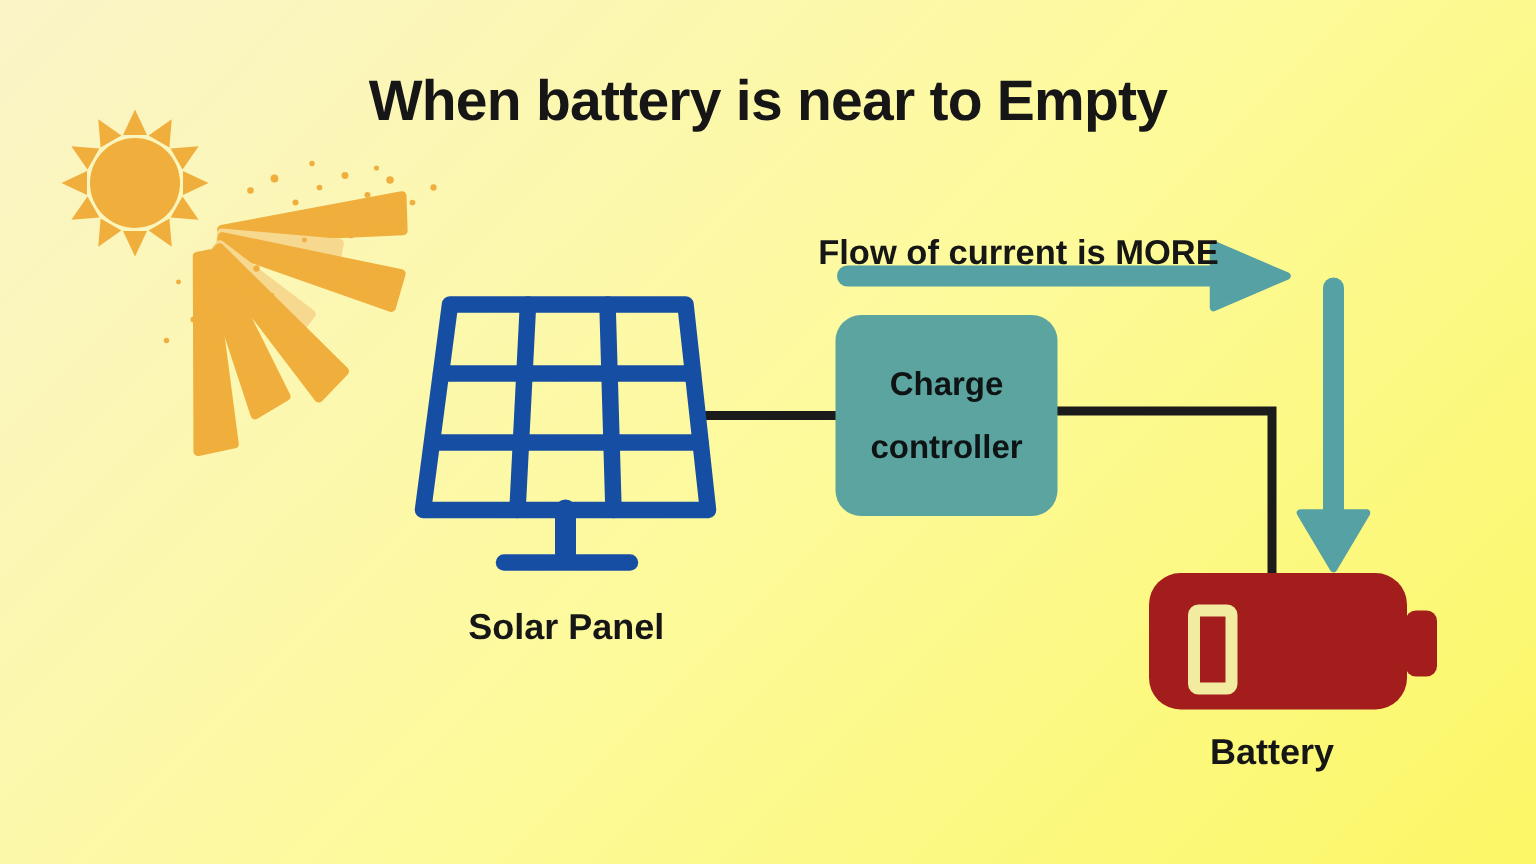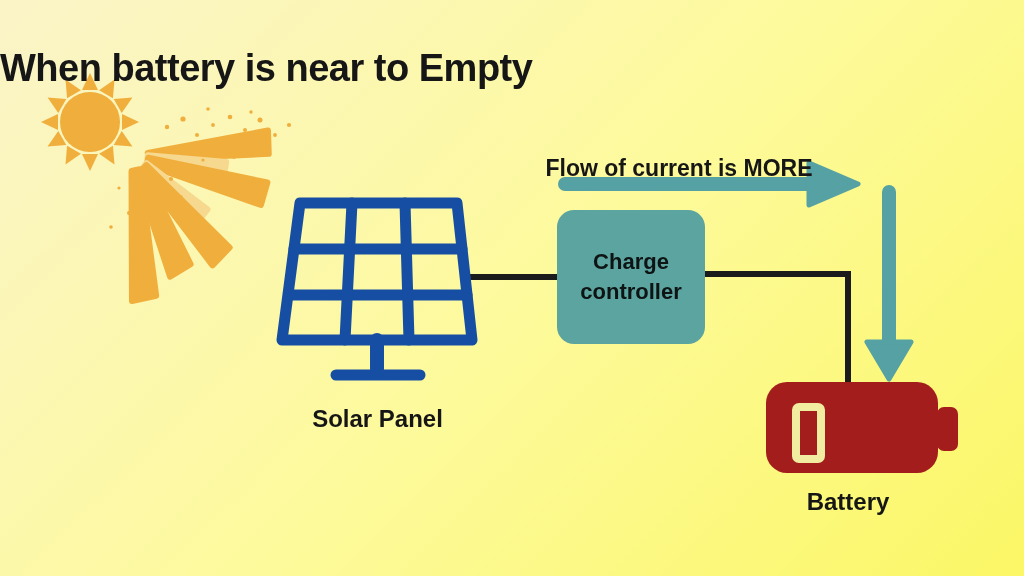--- a/index.html
+++ b/index.html
@@ -6,36 +6,37 @@
   .stage{
     position:relative;
     width:1024px;height:576px;
     overflow:hidden;
     font-family:"Liberation Sans", sans-serif;
     background:linear-gradient(135deg, var(--c-bg-start) 0%, var(--c-bg-mid) 52%, var(--c-bg-end) 100%);
   }
   .stage svg.layer{position:absolute;left:0;top:0;}
   .title{
     position:absolute;left:0;top:47px;width:1024px;
+    text-align:center;
     font-size:38px;font-weight:bold;letter-spacing:-0.5px;
     color:var(--c-text);
   }
   .flow-label{
     position:absolute;left:516px;top:121px;width:326px;
     text-align:center;
     font-size:23px;font-weight:bold;
     color:var(--c-text);
     margin-top:34px;
   }
   .controller-box{
     position:absolute;left:557px;top:210px;width:148px;height:134px;
     background:var(--c-controller-teal);
     border-radius:17px;
     display:flex;align-items:center;justify-content:center;text-align:center;
-    font-size:22px;font-weight:bold;line-height:30px;
+    font-size:22px;font-weight:bold;line-height:42px;
     color:#0e1414;
     padding:0 8px;box-sizing:border-box;
   }
   .node-label{
     position:absolute;text-align:center;
     font-size:24px;font-weight:bold;color:var(--c-text);
   }
   .solar-label{left:270px;top:405px;width:215px;}
   .battery-label{left:762px;top:488px;width:172px;}
 </style>

